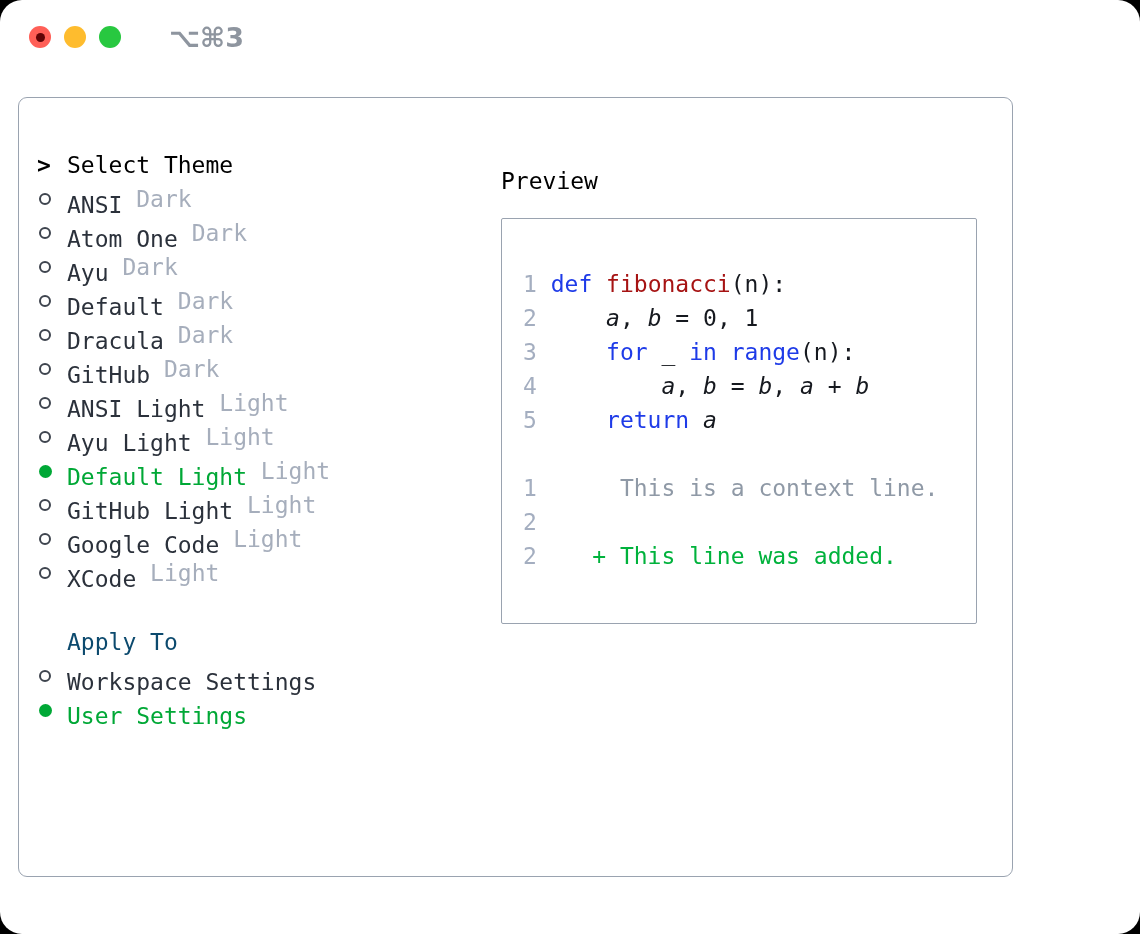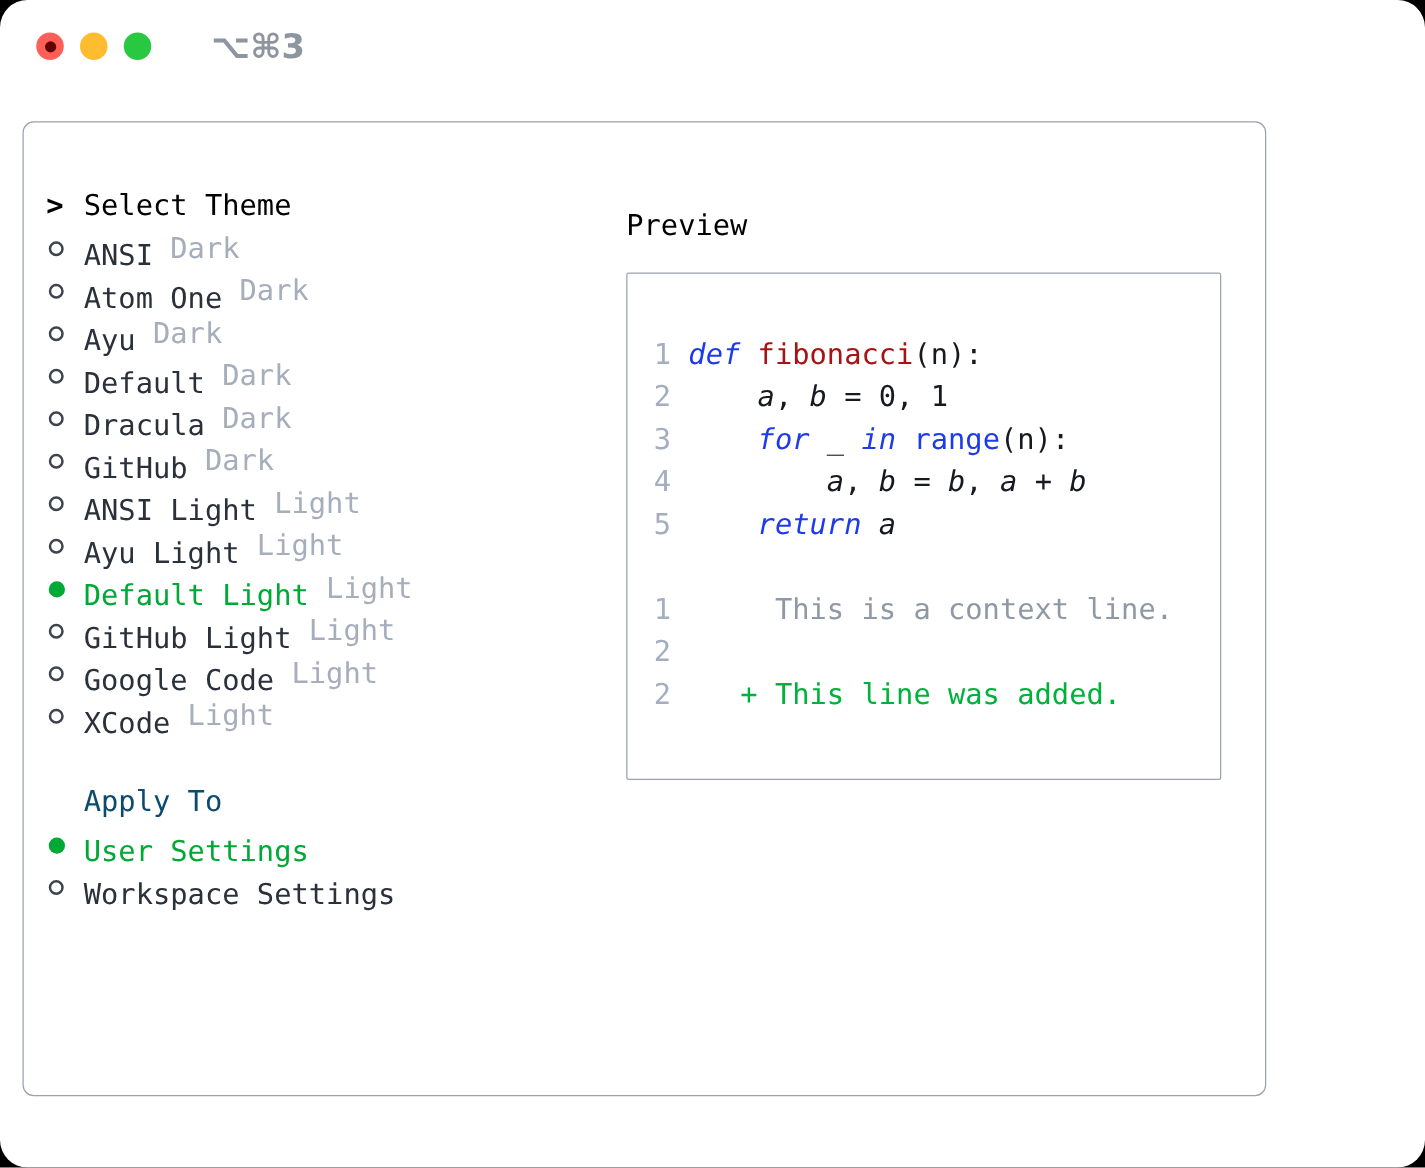--- a/index.html
+++ b/index.html
@@ -41,21 +41,21 @@
   .apply-title{color:#0c4a6e;}
   .hint{margin-top:34px;width:420px;line-height:34px;color:var(--c-muted);}
 
   .right-col{position:absolute;left:482px;top:66px;font-size:23px;}
   .right-col .section-title{height:34px;display:flex;align-items:center;}
   .preview-box{margin-top:20px;width:476px;height:406px;box-sizing:border-box;background:#fff;
                border:1.5px solid var(--c-border);border-radius:2px;padding:48px 0 0 21px;overflow:hidden;}
   .code-line{height:34px;display:flex;align-items:center;white-space:pre;}
   .code-num{width:1ch;flex:none;color:var(--c-line-number);}
   .code-text{margin-left:1ch;white-space:pre;}
-  .tok-keyword{color:var(--c-keyword);font-style:italic;}
+  .tok-keyword{color:var(--c-keyword);}
   .tok-builtin{color:var(--c-builtin);}
   .tok-function{color:var(--c-function);}
   .tok-variable{color:#16191f;font-style:italic;}
   .tok-plain{color:#16191f;}
   .tok-context{color:var(--c-context);}
   .tok-deleted{color:var(--c-deleted);}
   .tok-added{color:var(--c-added);}
 </style>
 </head>
 <body>
@@ -169,29 +169,29 @@
         </div>
 
       <div class="apply-to">
         <div class="row">
           <span class="marker-col"></span>
           <span class="apply-title">Apply To</span>
         </div>
         <div id="apply-list">
             <div class="row apply-row">
               <span class="marker-col">
+                <span class="radio"></span>
+              </span>
+              <span class="t-name">Workspace Settings</span>
+            </div>
+            <div class="row apply-row">
+              <span class="marker-col">
                 <span class="radio radio-selected"></span>
               </span>
               <span class="t-name sel">User Settings</span>
-            </div>
-            <div class="row apply-row">
-              <span class="marker-col">
-                <span class="radio"></span>
-              </span>
-              <span class="t-name">Workspace Settings</span>
             </div>
           </div>
       </div>
 
     </div>
 
     <div class="right-col">
       <div class="section-title">Preview</div>
       <div class="preview-box">
         <div id="code-lines">

